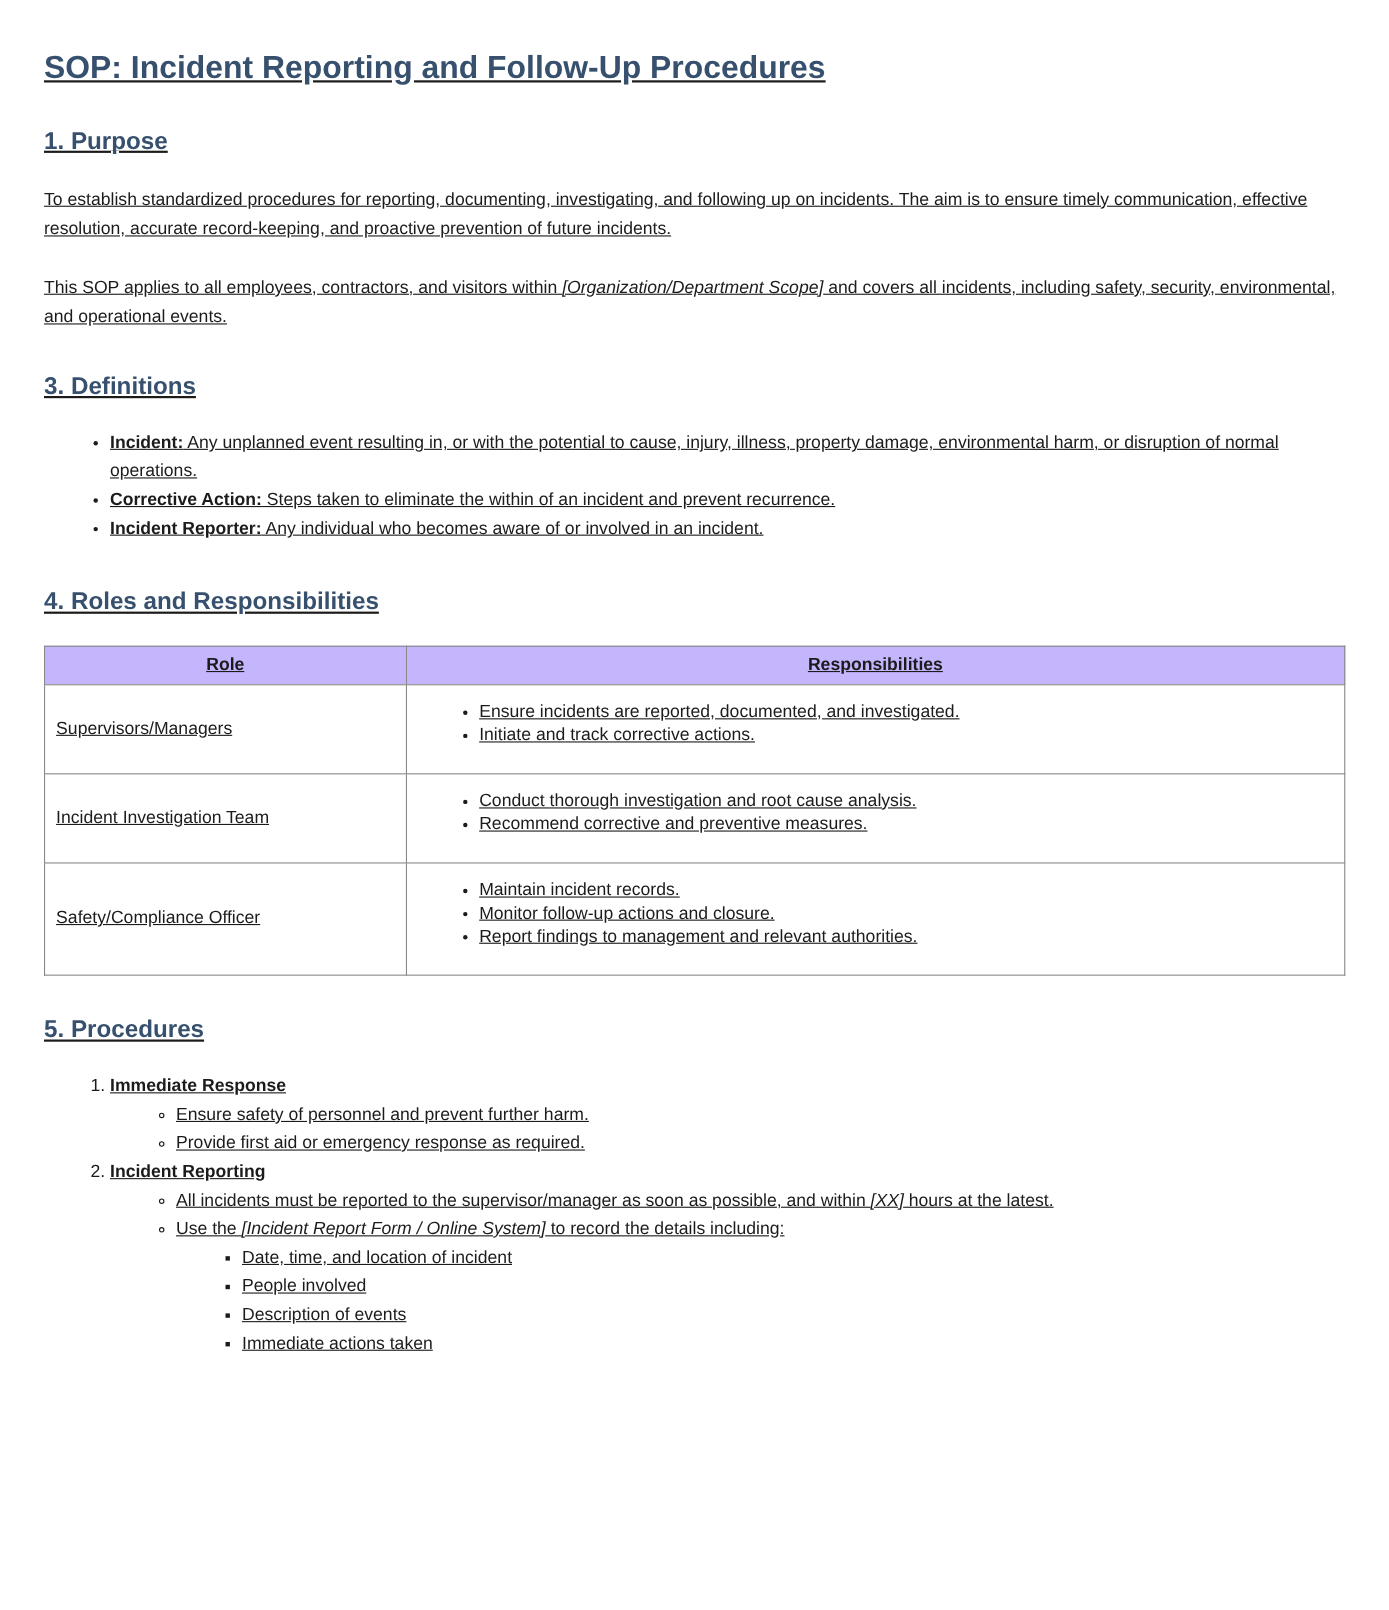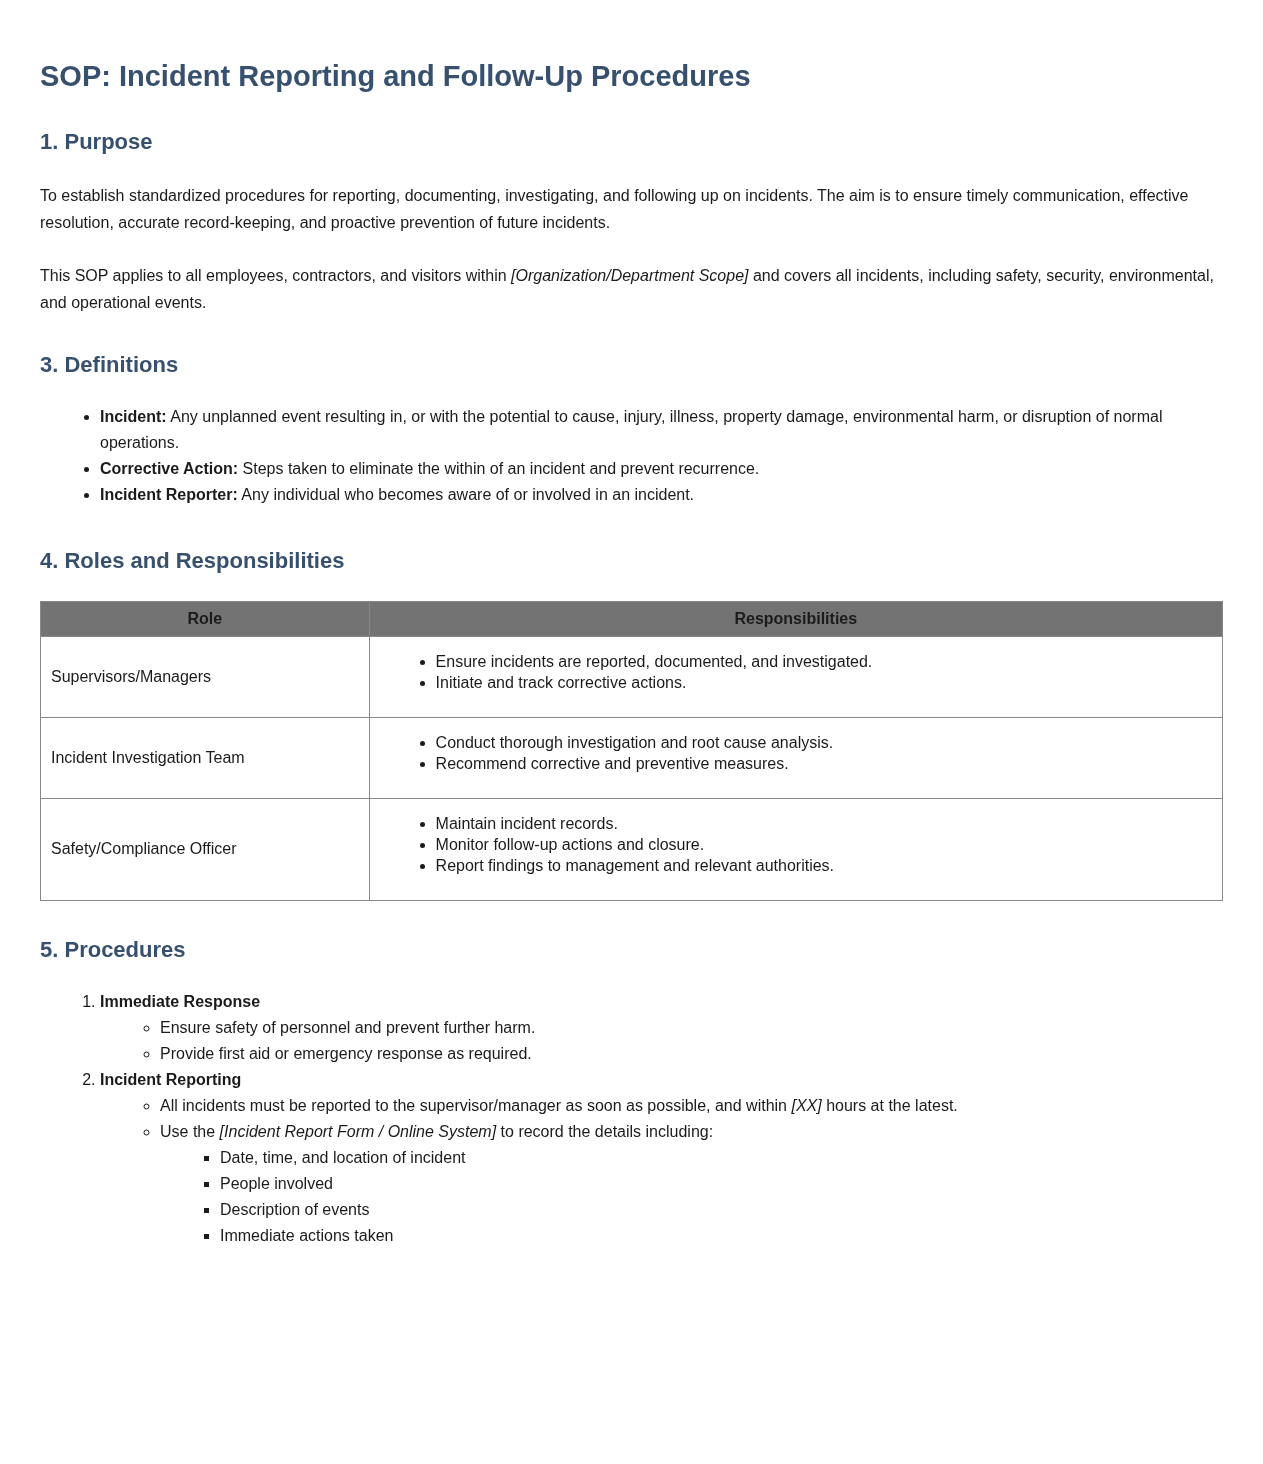--- a/index.html
+++ b/index.html
@@ -8,23 +8,24 @@
     background: #ffffff;
   }
   body {
     width: 1263px; height: 1464px;
     overflow: hidden;
     font-family: "Liberation Sans", sans-serif;
     font-size: 16px;
     color: #1b1b1b;
   }
   .page {
-    padding: 14px 40px;
+    padding: 0 40px;
     height: 1310px;
     overflow: hidden;
+    text-decoration: underline;
   }
   h1 {
     font-size: 29px;
     line-height: 1.15;
     margin: 46px 0 0;
     color: #36506e;
     font-weight: bold;
   }
   h2 {
     font-size: 22px;
@@ -54,21 +55,21 @@
     width: 100%;
     margin: 0 0 26px;
   }
   table.roles th, table.roles td {
     border: 1px solid #888888;
     padding: 8px 10px;
     vertical-align: middle;
     text-align: left;
   }
   table.roles th {
-    background: #737373;
+    background: #c4b5fd;
     text-align: center;
     font-weight: bold;
   }
   table.roles td.role-col { width: 27.8%; }
   table.roles td ul {
     list-style: disc;
     margin: 6px 0 16px;
     padding-left: 56px;
   }
   table.roles td ul li { line-height: 21px; margin: 0; }

